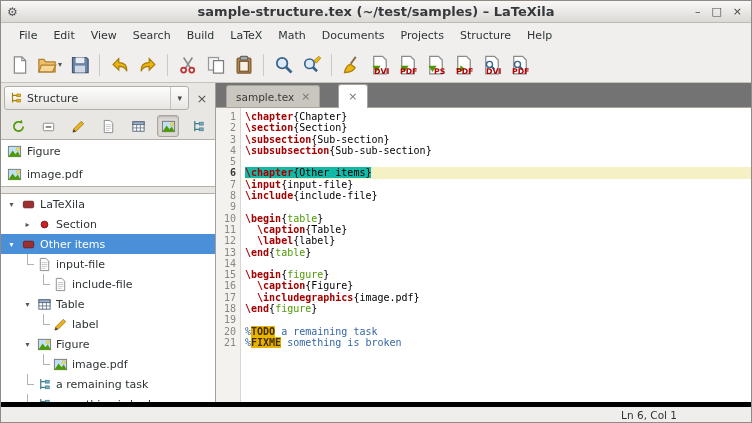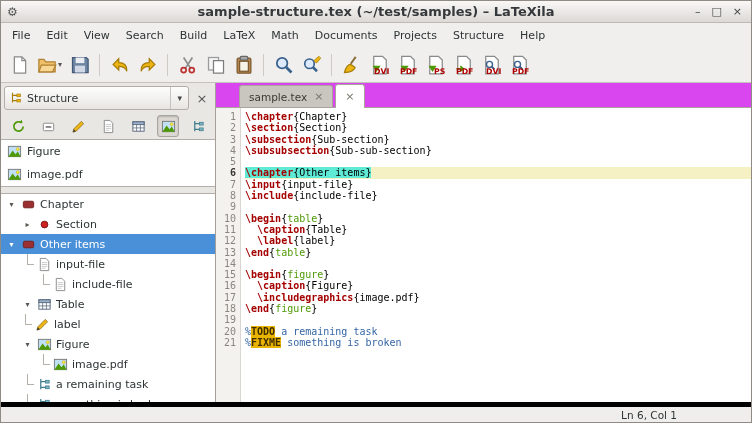--- a/index.html
+++ b/index.html
@@ -5,21 +5,21 @@
   *{margin:0;padding:0;box-sizing:border-box;}
   html,body{width:752px;height:423px;overflow:hidden;}
   body{font-family:"DejaVu Sans","Liberation Sans",sans-serif;font-size:11px;color:#2e3436;background:#b9b5af;}
   .window{width:752px;height:423px;display:flex;flex-direction:column;border:1px solid #8f8a84;background:#ededeb;}
   
   .titlebar{height:22px;flex:none;background:linear-gradient(#f9f8f7,#dcd9d5);border-bottom:1px solid #bdb9b3;display:flex;align-items:center;position:relative;}
   .app-icon{margin-left:6px;font-size:12px;color:#555;z-index:1;}
   .title{position:absolute;left:0;right:0;text-align:center;font-weight:bold;font-size:13px;color:#36393c;}
   .win-controls{margin-left:auto;display:flex;gap:11px;padding-right:9px;z-index:1;font-size:11px;color:#454545;}
   
-  .menubar{height:24px;flex:none;display:flex;align-items:center;background:#f0efed;padding-left:3px;}
+  .menubar{height:24px;flex:none;display:flex;align-items:center;background:#f0efed;padding-left:10px;}
   .menu-item{padding:4px 8px;font-size:11px;}
   
   .toolbar{height:36px;flex:none;display:flex;align-items:center;background:#f0efed;border-bottom:1px solid #c6c2bc;padding-left:5px;gap:1px;}
   .tbtn{height:28px;min-width:27px;display:flex;align-items:center;justify-content:center;border-radius:3px;padding:0 3px;}
   .tbtn .ic,.tbtn svg{width:20px;height:20px;display:block;}
   .dd{font-size:8px;color:#555;margin-left:1px;}
   .tsep{width:1px;height:22px;background:#cdc9c3;margin:0 5px;}
   
   .main{flex:1;display:flex;min-height:0;}
   
@@ -43,32 +43,32 @@
   .texp{width:13px;text-align:center;font-size:8px;color:#5a5650;flex:none;}
   .tree-row.selected .texp{color:#fff;}
   .tconn{width:13px;height:20px;flex:none;background:
     linear-gradient(#b5b0a9,#b5b0a9) 6px 0/1px 10px no-repeat,
     linear-gradient(#b5b0a9,#b5b0a9) 6px 10px/7px 1px no-repeat;}
   .ticon{width:15px;height:15px;flex:none;}
   .ticon svg{width:15px;height:15px;display:block;}
   .tlabel{padding-left:1px;}
   
   .editor{flex:1;display:flex;flex-direction:column;min-width:0;background:#fff;}
-  .tabbar{height:25px;flex:none;background:#d946ef;border-bottom:1px solid #aaa49d;display:flex;align-items:flex-end;padding-left:23px;gap:2px;}
+  .tabbar{height:25px;flex:none;background:#737373;border-bottom:1px solid #aaa49d;display:flex;align-items:flex-end;padding-left:10px;gap:18px;}
   .tab{height:22px;display:flex;align-items:center;gap:7px;padding:0 9px;background:#c9c5bf;border:1px solid #aaa49d;border-bottom:none;border-radius:3px 3px 0 0;font-size:10.5px;color:#3c3a36;}
   .tab.active{background:#fff;height:24px;margin-bottom:-1px;font-weight:bold;color:#26241f;}
   .tab-close{font-size:11px;color:#7c786f;font-weight:normal;}
   .code{flex:1;display:flex;min-height:0;font-family:"DejaVu Sans Mono","Liberation Mono",monospace;font-size:10px;line-height:11.3px;}
   .gutter{width:25px;flex:none;background:#f4f2ef;border-right:1px solid #d9d5d0;color:#8a867f;text-align:right;padding:3px 4px 0 0;}
   .gln{height:11.3px;}
   .gln.cur{color:#3a3732;font-weight:bold;}
   .code-lines{flex:1;padding:3px 0 0 4px;overflow:hidden;}
   .cline{height:11.3px;white-space:pre;}
   .cline.curline{background:#f6f1c5;}
-  .sel{background:#5eead4;}
+  .sel{background:#14b8a6;}
   .tok-c{color:#a40000;font-weight:bold;}
   .tok-t{color:#000;}
   .tok-e{color:#4e9a06;}
   .tok-m{color:#3465a4;}
   .tok-n{color:#402d00;background:#e8b400;font-weight:bold;}
   
   .statusbar{height:20px;flex:none;background:#efeeec;border-top:5px solid #000000;display:flex;align-items:center;position:relative;font-size:10.5px;color:#2e3436;}
   .status-pos{position:absolute;right:74px;}
 </style>
 </head>
@@ -355,21 +355,21 @@
           </div>
         </div>
       <div class="panel-tree" id="panel-tree">
           <div class="tree-row" style="padding-left: 4px;">
             <span class="texp">▾</span>
             <span class="ticon">
               <svg viewBox="0 0 16 16">
                 <rect x="2.5" y="4.5" width="11" height="7" rx="1.5" fill="#9c2f2f" stroke="#6e1f1f"></rect>
               </svg>
             </span>
-            <span class="tlabel">Chapter</span>
+            <span class="tlabel">LaTeXila</span>
           </div>
           <div class="tree-row" style="padding-left: 20px;">
             <span class="texp">▸</span>
             <span class="ticon">
               <svg viewBox="0 0 16 16">
                 <circle cx="8" cy="8" r="3.6" fill="#cc2222" stroke="#7a1414"></circle>
               </svg>
             </span>
             <span class="tlabel">Section</span>
           </div>
@@ -406,21 +406,21 @@
             <span class="texp">▾</span>
             <span class="ticon">
               <svg viewBox="0 0 16 16">
                 <rect x="2" y="3" width="12" height="10" fill="#fff" stroke="#55677d"></rect>
                 <rect x="2" y="3" width="12" height="3" fill="#9db3cc" stroke="#55677d"></rect>
                 <path d="M6 6v7M10 6v7M2 9.5h12" stroke="#55677d" stroke-width=".8"></path>
               </svg>
             </span>
             <span class="tlabel">Table</span>
           </div>
-          <div class="tree-row" style="padding-left: 18px;">
+          <div class="tree-row" style="padding-left: 36px;">
             <span class="tconn"></span>
             <span class="ticon">
               <svg viewBox="0 0 16 16">
                 <path d="M2 14l1-3.5 8-8L13.5 5l-8 8z" fill="#edb512" stroke="#8a6d3b" stroke-width=".8"></path>
                 <path d="M2 14l3.2-.9L3 10.9z" fill="#3b3b3b"></path>
               </svg>
             </span>
             <span class="tlabel">label</span>
           </div>
           <div class="tree-row" style="padding-left: 20px;">

